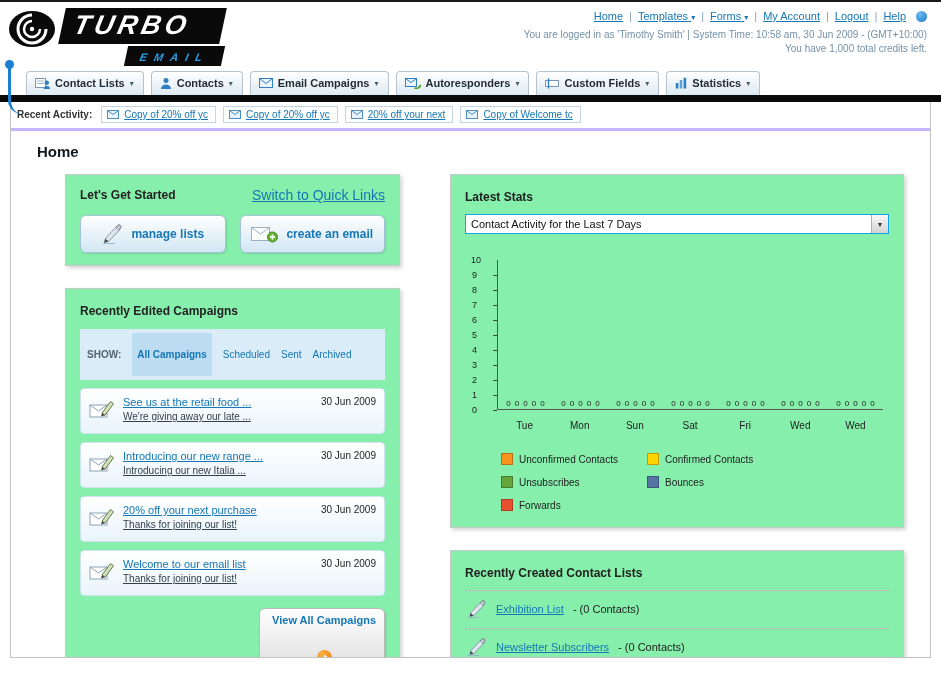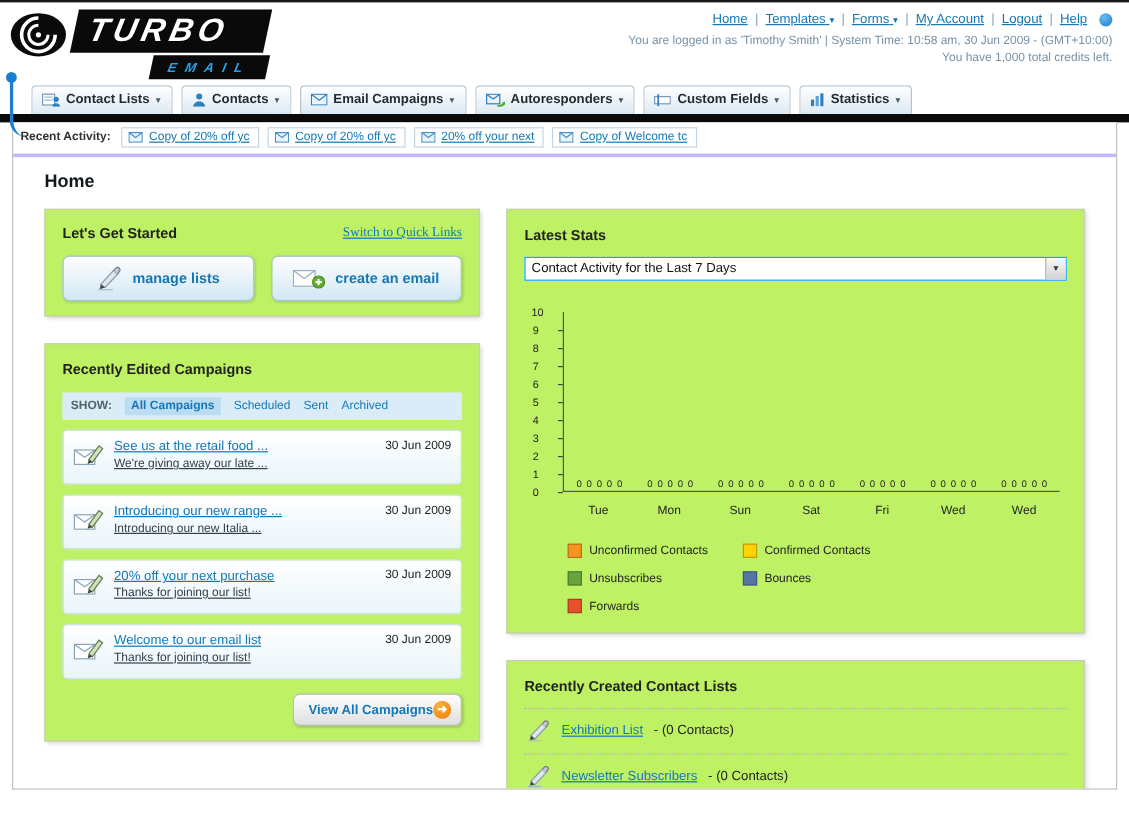--- a/index.html
+++ b/index.html
@@ -38,42 +38,42 @@
   .chip { display:flex; align-items:center; gap:5px; border:1px solid #c3d5e3; background:#fff; padding:2px 7px 2px 5px; }
   .chip a { font-size:10px; color:#1577b5; text-decoration:underline; cursor:pointer; white-space:nowrap; }
 
   
   .content { padding:8px 18px 0 18px; }
   .page-title { font-size:15px; font-weight:bold; color:#10181f; margin:4px 0 14px 8px; }
   .columns { display:flex; gap:22px; padding:0 8px; }
   .col-left { width:363px; flex:none; }
   .col-right { flex:1; }
 
-  .panel { background:#bef264; border:1px solid #c9c9c9; box-shadow:2px 2px 4px rgba(0,0,0,.18); padding:12px 14px; margin-bottom:22px; position:relative; }
+  .panel { background:#86efac; border:1px solid #c9c9c9; box-shadow:2px 2px 4px rgba(0,0,0,.18); padding:12px 14px; margin-bottom:22px; position:relative;margin-left:28px; }
   .panel-title { font-size:12px; font-weight:bold; color:#222; }
 
   
   .gs-head { display:flex; justify-content:space-between; align-items:center; }
-  .switch-link { font-size:11px; color:#1577b5; text-decoration:underline; cursor:pointer;font-family:Liberation Serif, serif; }
+  .switch-link { font-size:14px; color:#1577b5; text-decoration:underline; cursor:pointer; }
   .gs-buttons { display:flex; gap:14px; margin-top:12px; }
   .big-btn { flex:1; display:flex; align-items:center; justify-content:center; gap:8px; padding:8px 6px; border:1px solid #a4c4da; border-radius:6px; background:linear-gradient(#fefefe,#d2e7f4); font-size:12px; font-weight:bold; color:#1577b5; cursor:pointer; box-shadow:inset 0 1px 0 #fff,1px 1px 2px rgba(0,0,0,.12); }
 
   
   .filter-bar { display:flex; align-items:center; gap:11px; background:#d9ecf8; padding:4px 7px; margin-top:10px; font-size:10px; }
   .show-label { color:#55636e; font-weight:bold; }
   .filter { color:#1577b5; cursor:pointer; text-decoration:none; }
-  .filter.active { background:#bcdcf2; padding:2px 5px; font-weight:bold; }
+  .filter.active { background:#bcdcf2; padding:16px 5px; font-weight:bold; }
   .campaign-card { display:flex; gap:8px; border:1px solid #cfe2f0; border-radius:4px; background:linear-gradient(#ffffff,#e9f4fb); padding:7px 8px; margin-top:8px; min-height:46px; }
   .card-icon { flex:none; margin-top:2px; }
   .card-text { display:flex; flex-direction:column; gap:3px; }
   .card-title { font-size:11px; color:#1577b5; text-decoration:underline; cursor:pointer; }
   .card-sub { font-size:10px; color:#33404a;text-decoration:underline; }
   .card-date { margin-left:auto; font-size:10px; color:#222; white-space:nowrap; }
   .view-all-row { text-align:right; margin-top:12px; }
-  .pill-btn { display:inline-flex; align-items:center; gap:0; border:1px solid #bcbcbc; border-radius:6px; background:linear-gradient(#fefefe,#dfdfdf); padding:5px 8px 5px 12px; font-size:11px; font-weight:bold; color:#1577b5; cursor:pointer; box-shadow:inset 0 1px 0 #fff,1px 1px 2px rgba(0,0,0,.15); }
+  .pill-btn { display:inline-flex; align-items:center; gap:24px; border:1px solid #bcbcbc; border-radius:6px; background:linear-gradient(#fefefe,#dfdfdf); padding:5px 8px 5px 12px; font-size:11px; font-weight:bold; color:#1577b5; cursor:pointer; box-shadow:inset 0 1px 0 #fff,1px 1px 2px rgba(0,0,0,.15);flex-direction:column; }
   .arrow-circle { width:15px; height:15px; border-radius:50%; background:radial-gradient(circle at 35% 30%, #fbb040, #ef7c00); color:#fff; font-size:10px; font-weight:bold; display:inline-flex; align-items:center; justify-content:center; line-height:1; }
 
   
   .select-box { display:flex; align-items:center; justify-content:space-between; border:1px solid #0ea5e9; background:#fff; height:20px; margin-top:9px; padding-left:5px; font-size:11px; color:#111; cursor:pointer; }
   .select-arrow { width:17px; height:18px; border-left:1px solid #9db2c4; background:linear-gradient(#f8f8f8,#d3d3d3); display:flex; align-items:center; justify-content:center; font-size:7px; color:#333; }
   .chart { margin-top:26px; padding:0 6px; }
   .chart-body { display:flex; }
   .y-axis { width:26px; height:160px; display:flex; flex-direction:column; justify-content:space-between; margin-top:-5px; }
   .y-tick { display:flex; align-items:center; justify-content:flex-end; gap:16px; font-size:9px; color:#222; }
   .y-dash { width:4px; height:1px; background:#444; }

